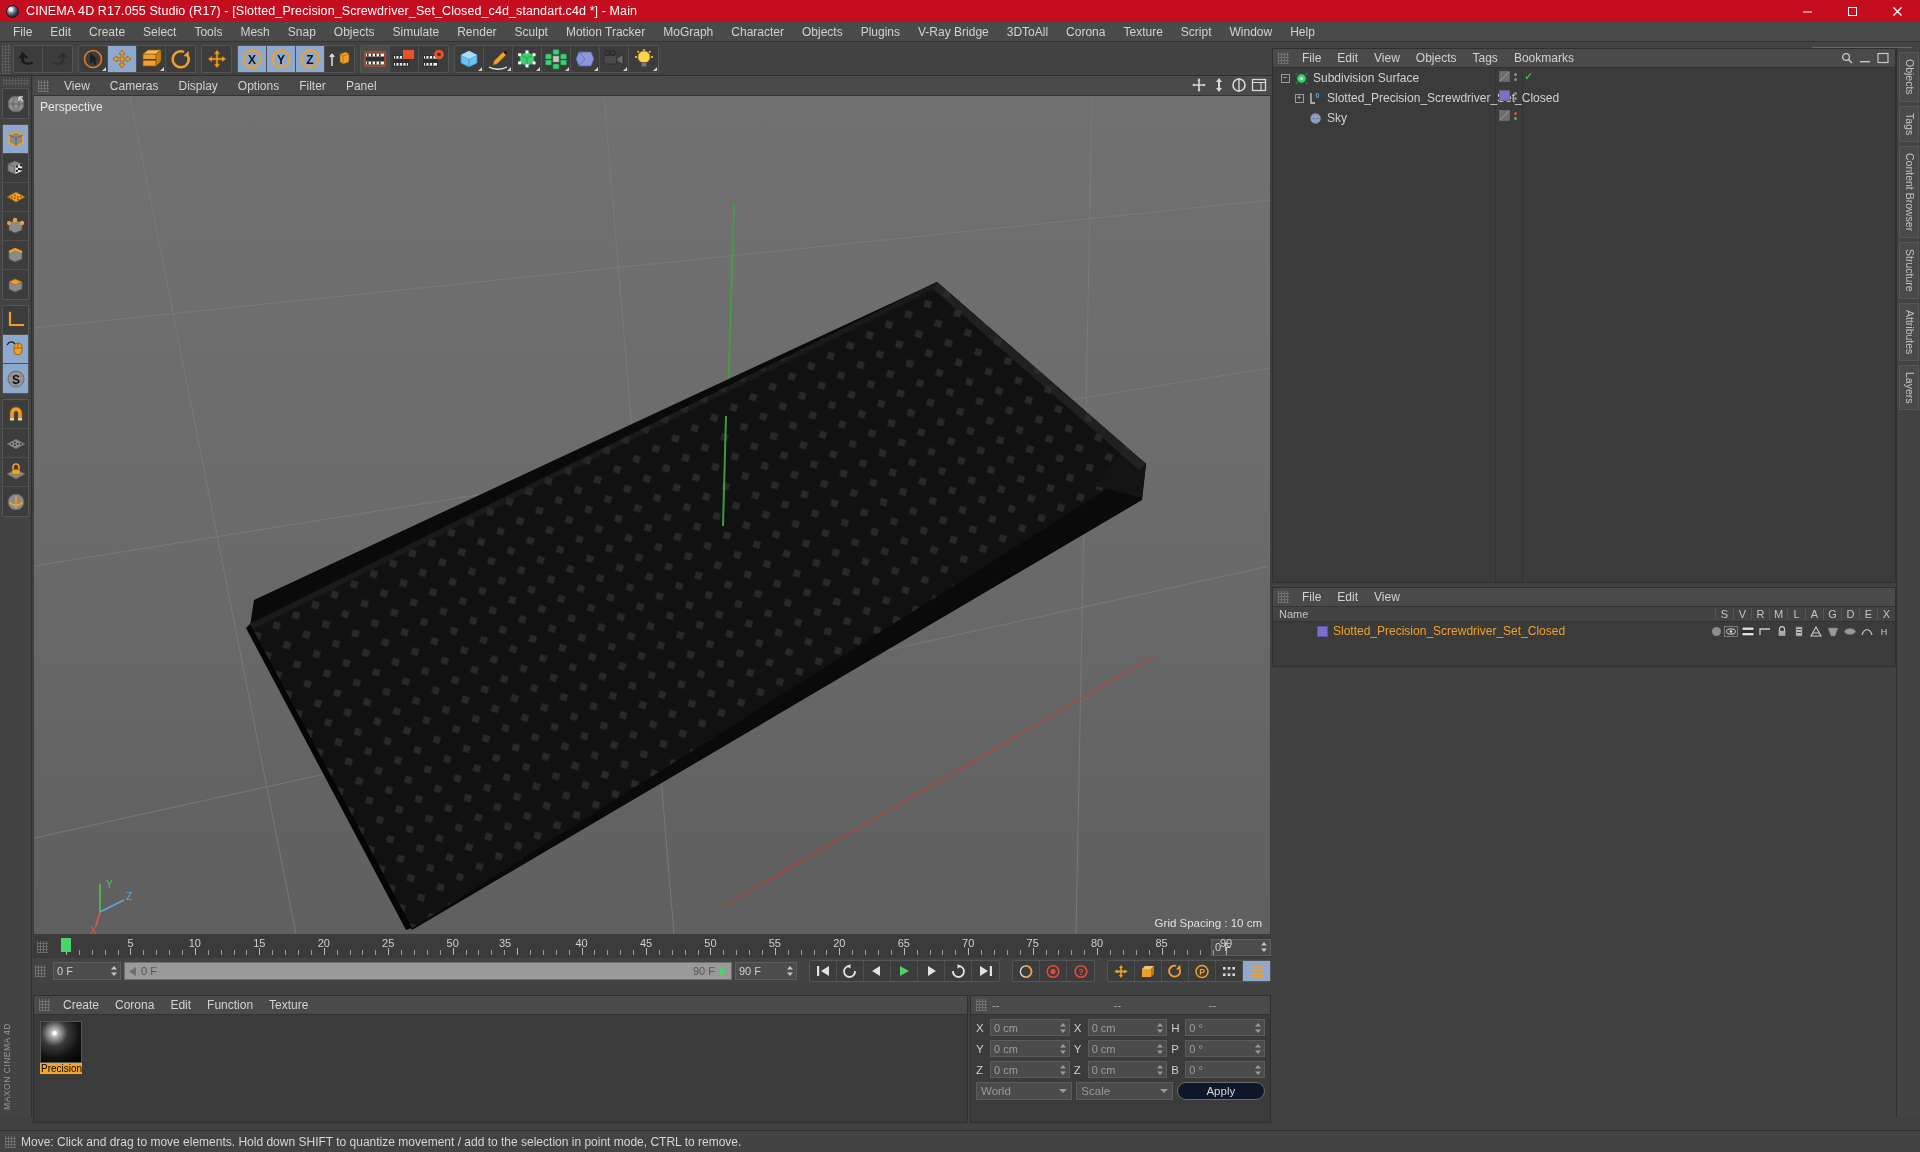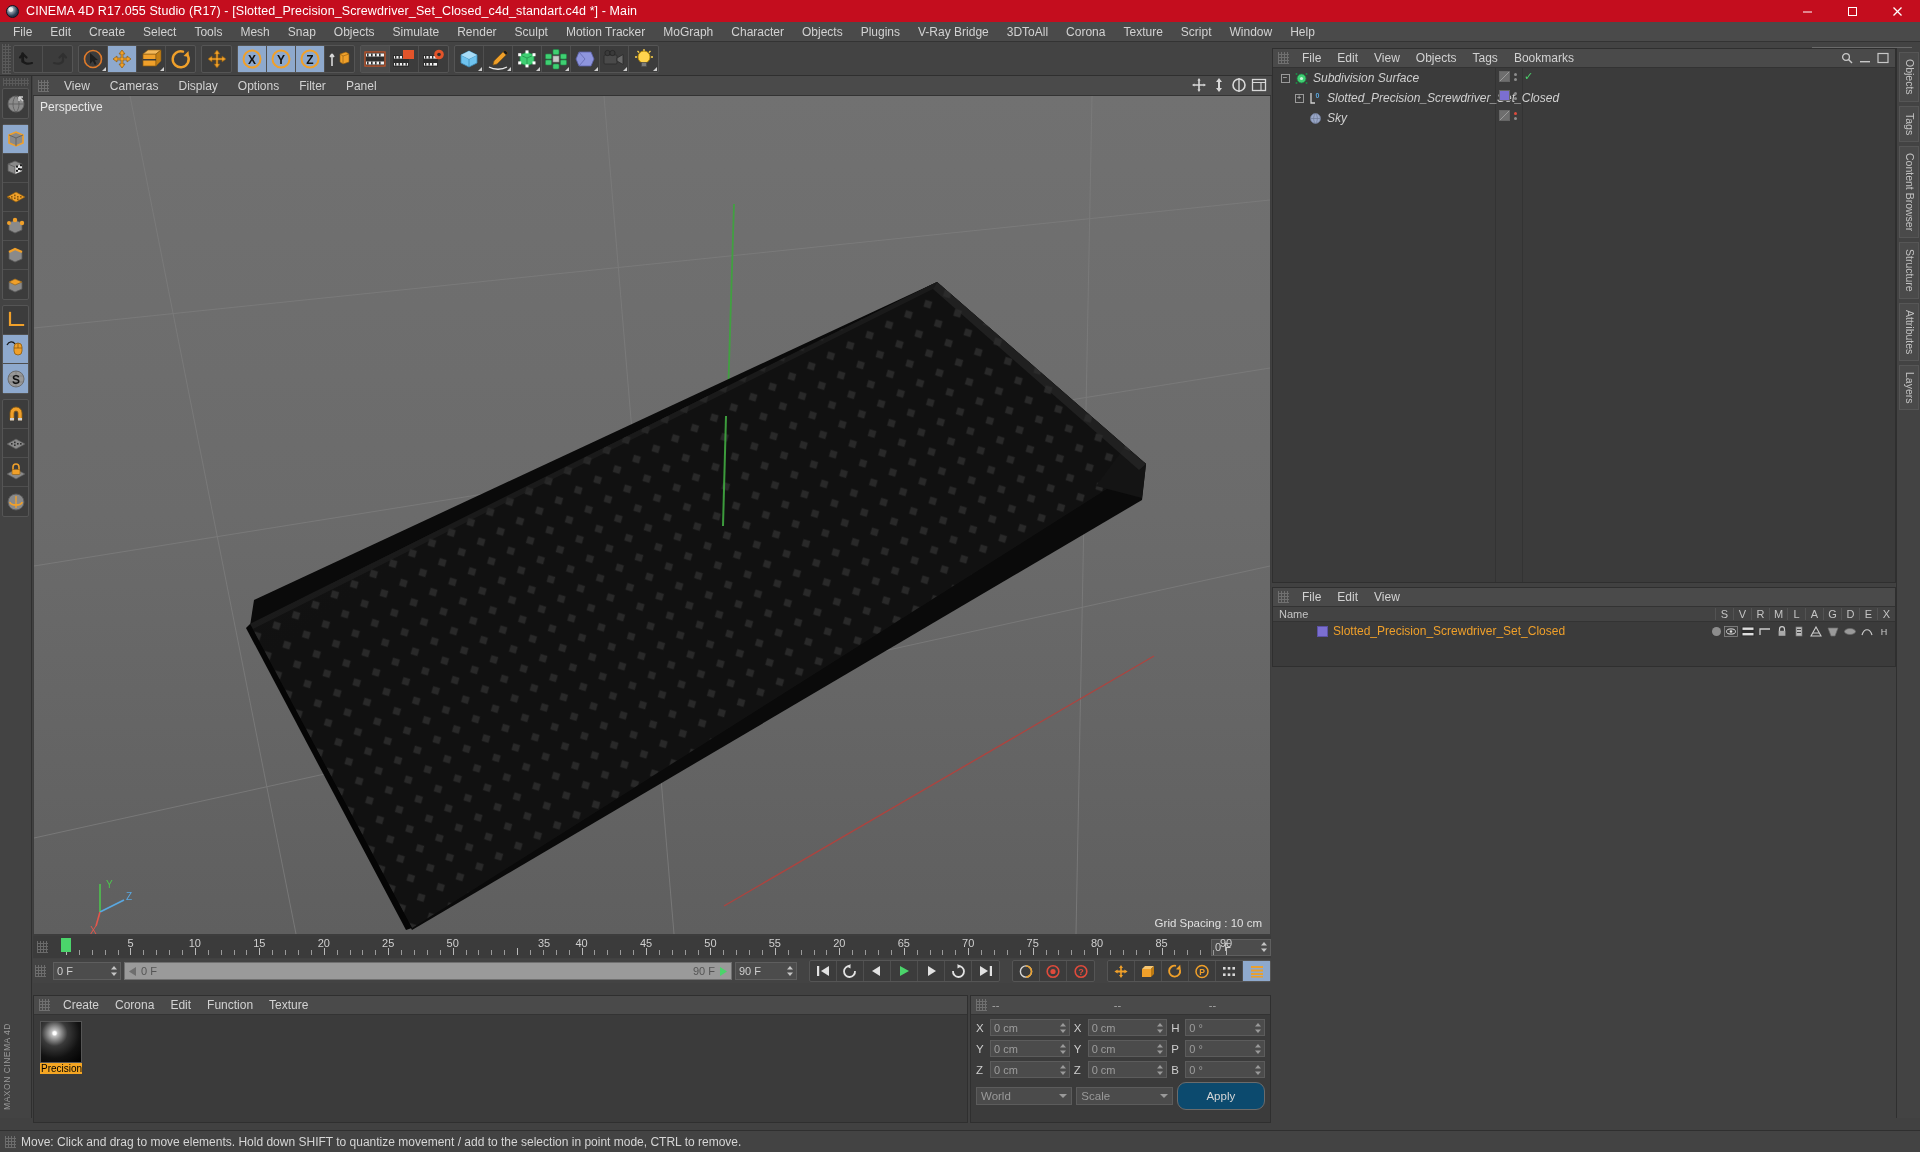--- a/index.html
+++ b/index.html
@@ -144,33 +144,33 @@
     background-image:repeating-linear-gradient(0deg,#8a8a8a 0 1px,transparent 1px 3px),
                      repeating-linear-gradient(90deg,#8a8a8a 0 1px,transparent 1px 3px);
     background-size:3px 3px; opacity:.6; }
   .coordgrid { padding:4px 5px 0 5px; }
   .crow { display:flex; align-items:center; gap:4px; margin-bottom:4px; }
   .clabel { width:10px; font-size:11.5px; color:#cdcdcd; text-align:left; }
   .cfield { flex:1; height:17px; background:#4b4b4b; border:1px solid #5c5c5c; display:flex;
             align-items:center; justify-content:space-between; padding:0 3px; font-size:11px; color:#9d9d9d; }
   .csel { flex:1; height:18px; background:#4b4b4b; border:1px solid #5c5c5c; display:flex;
           align-items:center; justify-content:space-between; padding:0 4px; font-size:11.5px; color:#9a9a9a; }
-  .applybtn { flex:1; height:28px; background:#0c4a6e; border:1px solid #6b6b6b; border-radius:9px;
+  .applybtn { flex:1; height:18px; background:#0f172a; border:1px solid #6b6b6b; border-radius:9px;
               display:flex; align-items:center; justify-content:center; font-size:11.5px; color:#d6d6d6; }
 
   
   .objmgr { position:absolute; left:1272px; top:48px; width:624px; height:535px;
             background:#3b3b3b; border:1px solid #2f2f2f; }
   .objlist { position:absolute; left:0; top:19px; right:0; bottom:0; overflow:hidden; }
   .objrow { height:20px; display:flex; align-items:center; position:relative; font-size:12px; }
   .objrow .tree { width:16px; display:flex; align-items:center; justify-content:center; color:#9a9a9a; }
   .expander { width:9px; height:9px; border:1px solid #9a9a9a; display:flex;
               align-items:center; justify-content:center; font-size:8px; line-height:8px; color:#cfcfcf;
               background:#3b3b3b; }
-  .objname { color:#d0d0d0; white-space:nowrap;font-style:italic; }
+  .objname { color:#d0d0d0; white-space:nowrap; }
   .objrow .tagzone { position:absolute; right:6px; top:2px; display:flex; align-items:center; gap:4px; }
   .objcolcut { position:absolute; left:222px; top:19px; bottom:0; width:1px; background:#333; }
   .objcolcut2 { position:absolute; left:249px; top:19px; bottom:0; width:1px; background:#333; }
   .dotcol { display:flex; flex-direction:column; gap:2px; }
   .dot { width:3px; height:3px; border-radius:50%; background:#8d8d8d; }
   .dot.red { background:#e04b3c; }
   .swatch { width:11px;height:11px;border:1px solid #666; }
   .swatch.diag { background:linear-gradient(135deg,#6e6e6e 45%,#9a9a9a 45% 55%,#6e6e6e 55%); }
   .swatch.purple { background:#7b6fd1; }
 
@@ -717,21 +717,21 @@
         <div class="tlnum" style="left: 142.889px;">10</div>
         <div class="tltick major" style="left: 142.889px;"></div>
         <div class="tlnum" style="left: 207.333px;">15</div>
         <div class="tltick major" style="left: 207.333px;"></div>
         <div class="tlnum" style="left: 271.778px;">20</div>
         <div class="tltick major" style="left: 271.778px;"></div>
         <div class="tlnum" style="left: 336.222px;">25</div>
         <div class="tltick major" style="left: 336.222px;"></div>
         <div class="tlnum" style="left: 400.667px;">50</div>
         <div class="tltick major" style="left: 400.667px;"></div>
-        <div class="tlnum" style="left: 492px;">35</div>
+        <div class="tlnum" style="left: 453px;">35</div>
         <div class="tltick major" style="left: 465.111px;"></div>
         <div class="tlnum" style="left: 529.556px;">40</div>
         <div class="tltick major" style="left: 529.556px;"></div>
         <div class="tlnum" style="left: 594px;">45</div>
         <div class="tltick major" style="left: 594px;"></div>
         <div class="tlnum" style="left: 658.444px;">50</div>
         <div class="tltick major" style="left: 658.444px;"></div>
         <div class="tlnum" style="left: 722.889px;">55</div>
         <div class="tltick major" style="left: 722.889px;"></div>
         <div class="tlnum" style="left: 787.333px;">20</div>

